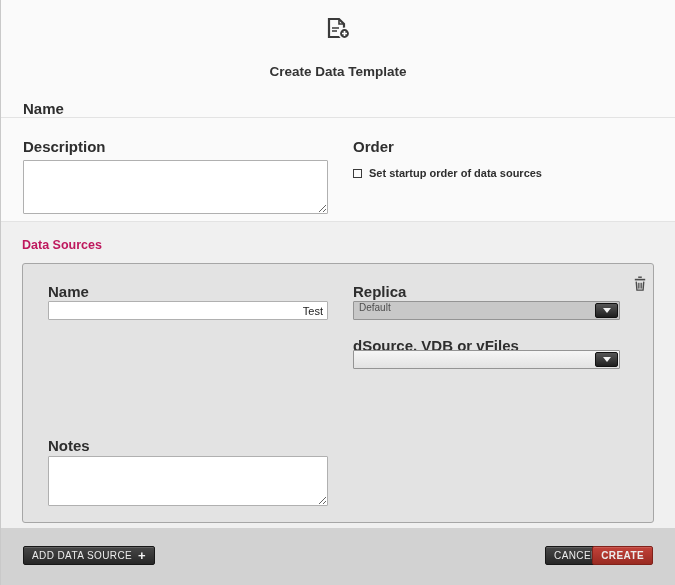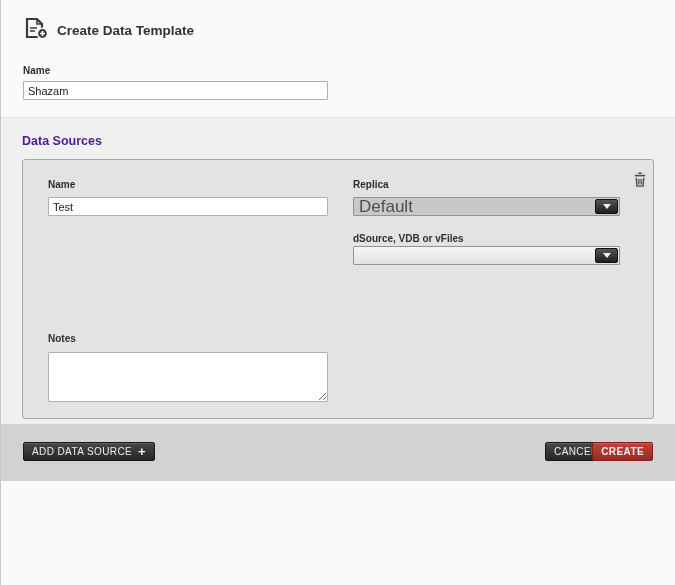--- a/index.html
+++ b/index.html
@@ -14,25 +14,25 @@
     border-left:1px solid #c9c9c9;
     display:flex; flex-direction:column;
   }
   
   .sec-top   { height:118px; background:#fafafa; border-bottom:1px solid #e3e3e3; padding:0 22px; }
   .sec-desc  { height:104px; background:#fafafa; border-bottom:1px solid #e3e3e3; padding:20px 22px 0; display:flex; }
   .sec-data  { height:306px; background:#f0f0f0; padding:16px 21px 0; }
   .footer    { height:57px;  background:#d2d2d2; position:relative; }
 
   
-  .header { display:flex; align-items:center; gap:8px; padding-top:17px; }
+  .header { display:flex; align-items:center; gap:20px; padding-top:17px;flex-direction:column; }
   .title  { font-size:13.5px; font-weight:bold; color:#333; }
 
   
-  .flabel { font-size:10px; font-weight:bold; color:#2e2e2e; display:block; }
+  .flabel { font-size:15px; font-weight:bold; color:#2e2e2e; display:block; }
   .sec-top .flabel { margin-top:21px; }
   input.text {
     width:305px; height:19px; margin-top:5px;
     border:1px solid #b0b0b0; background:#fff;
     font-family:"Liberation Sans",sans-serif; font-size:11px; color:#222;
     padding:8px 4px; border-radius:1px; outline:none;
   }
   textarea.text {
     width:305px; height:54px; margin-top:5px;
     border:1px solid #b0b0b0; background:#fff;
@@ -41,37 +41,37 @@
   }
   .col-left { width:305px; }
   .col-right { margin-left:25px; }
   .chk-row { display:flex; align-items:center; gap:7px; margin-top:12px; }
   .checkbox {
     width:9px; height:9px; border:1px solid #3a3a3a; background:#fbfbfb; display:inline-block;
   }
   .chk-label { font-size:11px; font-weight:bold; color:#2e2e2e; }
 
   
-  .ds-heading { font-size:12.5px; font-weight:bold; color:#4c1d95; }
+  .ds-heading { font-size:12.5px; font-weight:bold; color:#be185d; }
   .panel {
     position:relative; margin-top:11px; height:260px;
     background:#e3e3e3; border:1px solid #a6a6a6; border-radius:3px;
   }
   .panel .flabel { position:absolute; }
   .p-name-label    { left:25px;  top:19px; }
   .p-replica-label { left:330px; top:19px; }
   .p-dsrc-label    { left:330px; top:65px;margin-top:8px; }
   .p-notes-label   { left:25px;  top:173px;text-align:center; }
-  .panel input.text { position:absolute; left:25px; top:37px; width:280px; margin:0; }
+  .panel input.text { position:absolute; left:25px; top:37px; width:280px; margin:0;text-align:right; }
   .panel textarea.text { position:absolute; left:25px; top:192px; width:280px; height:50px; margin:0; }
 
   .select {
     position:absolute; left:330px; width:267px; height:19px;
     border:1px solid #949494; border-radius:1px;
-    font-size:17px; display:flex; align-items:center;
+    font-size:10px; display:flex; 
     padding:0 28px 0 5px; cursor:pointer;
   }
   .select .sel-text { white-space:nowrap; overflow:hidden; }
   .select-disabled { top:37px; background:#c8c8c8; color:#4f4f4f; }
   .select-normal   { top:86px; background:linear-gradient(#f6f6f6,#e2e2e2); color:#1a1a1a; }
   .sel-btn {
     position:absolute; right:1px; top:1px; width:23px; height:15px;
     background:linear-gradient(#565656,#1f1f1f);
     border:1px solid #111; border-radius:2px;
     display:flex; align-items:center; justify-content:center;
@@ -112,20 +112,33 @@
           <circle cx="19.5" cy="16.5" r="5.2" fill="#3a3a3a" stroke="#fafafa" stroke-width="1.6"></circle>
           <path d="M19.5 14 V19 M17 16.5 H22" stroke="#ffffff" stroke-width="1.7"></path>
         </svg>
       </span>
       <span class="title">Create Data Template</span>
     </div>
     <label class="flabel">Name</label>
     <input class="text" type="text" value="Shazam" style="">
   </div>
 
+  <div class="sec-desc">
+    <div class="col-left">
+      <label class="flabel">Description</label>
+      <textarea class="text" style=""></textarea>
+    </div>
+    <div class="col-right">
+      <label class="flabel">Order</label>
+      <div class="chk-row">
+        <span class="checkbox"></span>
+        <span class="chk-label">Set startup order of data sources</span>
+      </div>
+    </div>
+  </div>
 
   <div class="sec-data">
     <div class="ds-heading">Data Sources</div>
 
     <div class="panel">
       <label class="flabel p-name-label">Name</label>
       <input class="text" type="text" value="Test" style="">
 
       <label class="flabel p-replica-label">Replica</label>
       <div class="select select-disabled">

